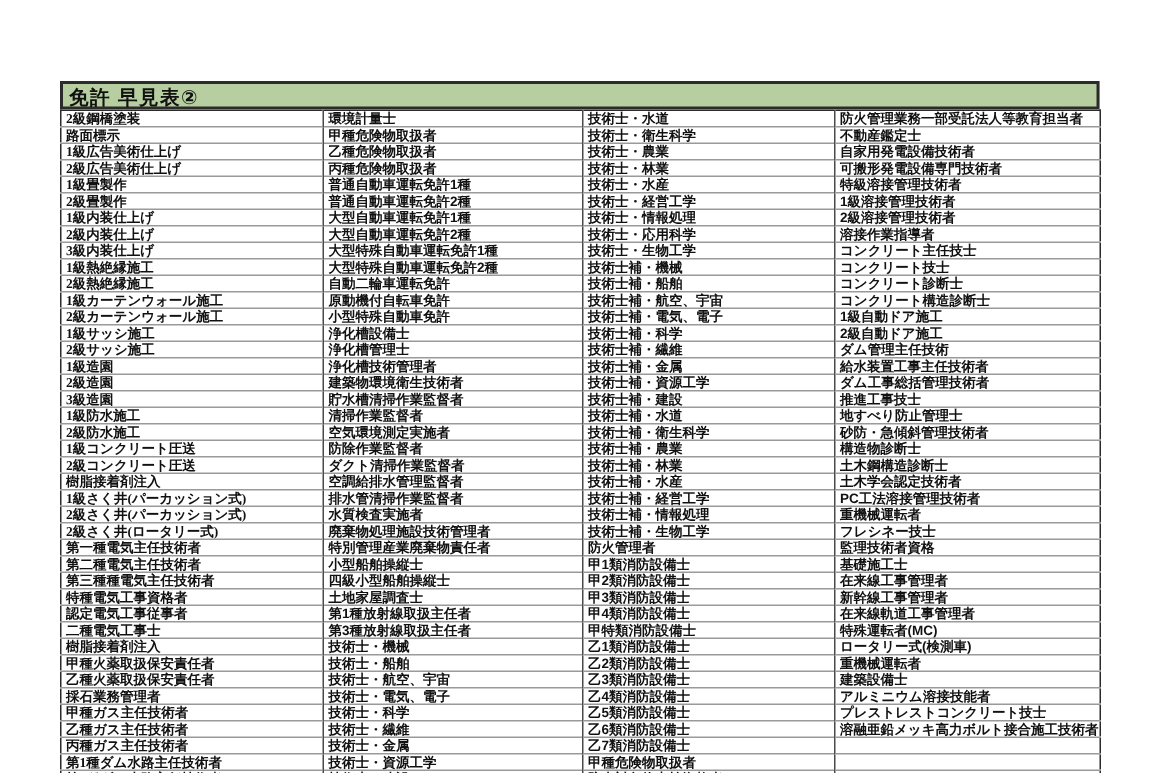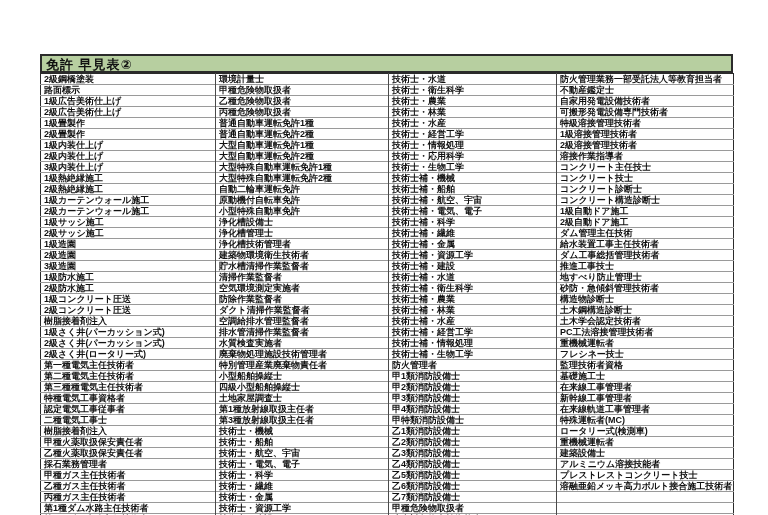--- a/index.html
+++ b/index.html
@@ -52,21 +52,21 @@
     font-weight:600;
     line-height:10px;
     padding:0 1px 0 3px;
     white-space:nowrap;
     overflow:hidden;
     border-top:1px solid var(--row-line);
     border-left:1px solid var(--col-line);
     vertical-align:middle;
   }
   table.license tr:first-child td{border-top:none;}
-  table.license td:first-child{border-left:none;}
+  table.license td:first-child{border-left:none;font-family:Liberation Serif, serif;}
 </style>
 </head>
 <body>
 
 <div class="sheet">
   <div class="title-bar">
     <span>免許 早見表②</span>
   </div>
   <table class="license">
     <colgroup>

